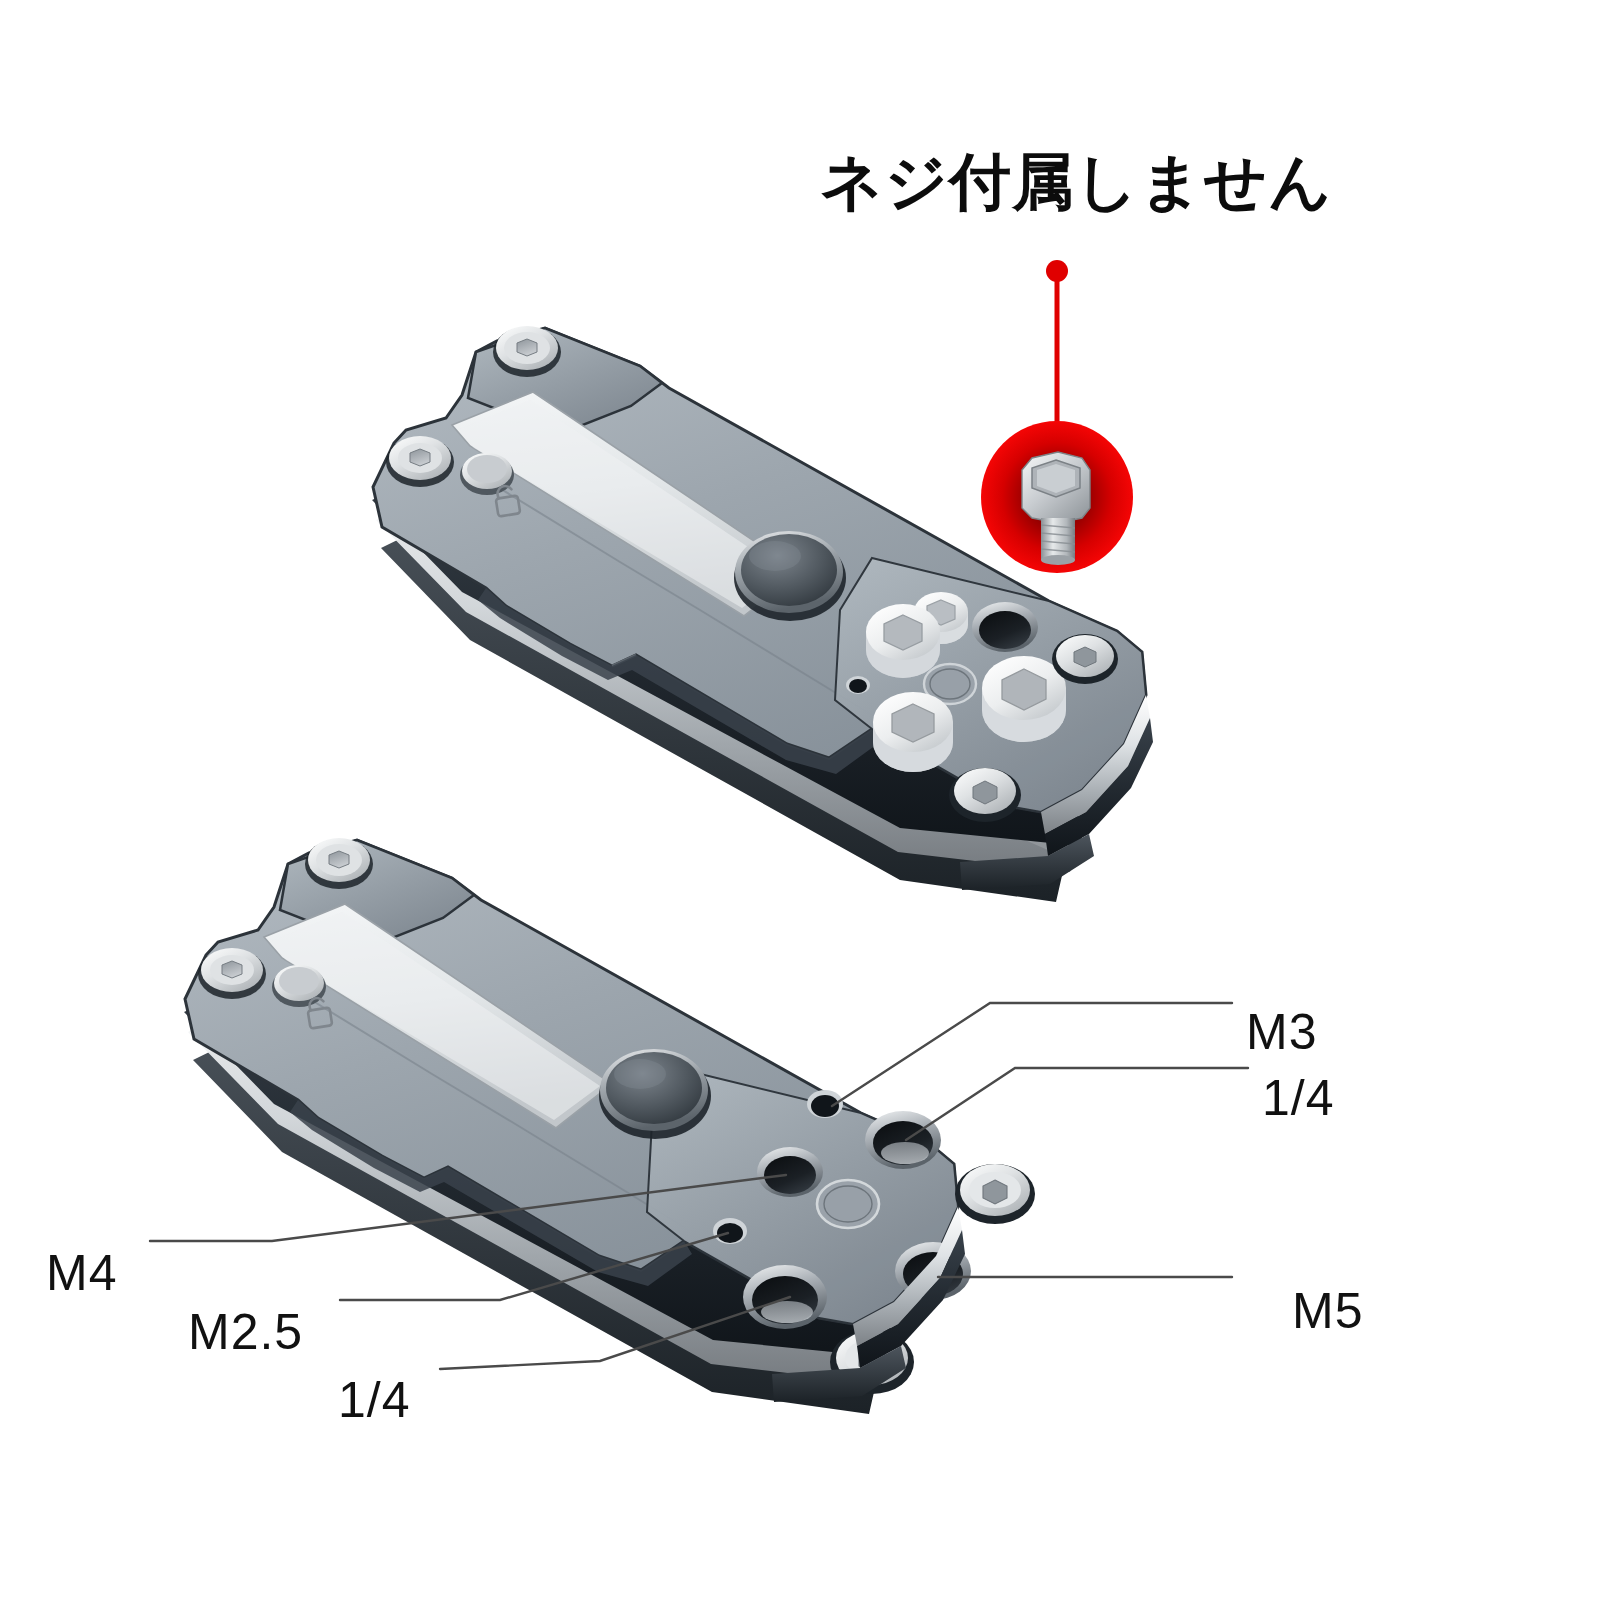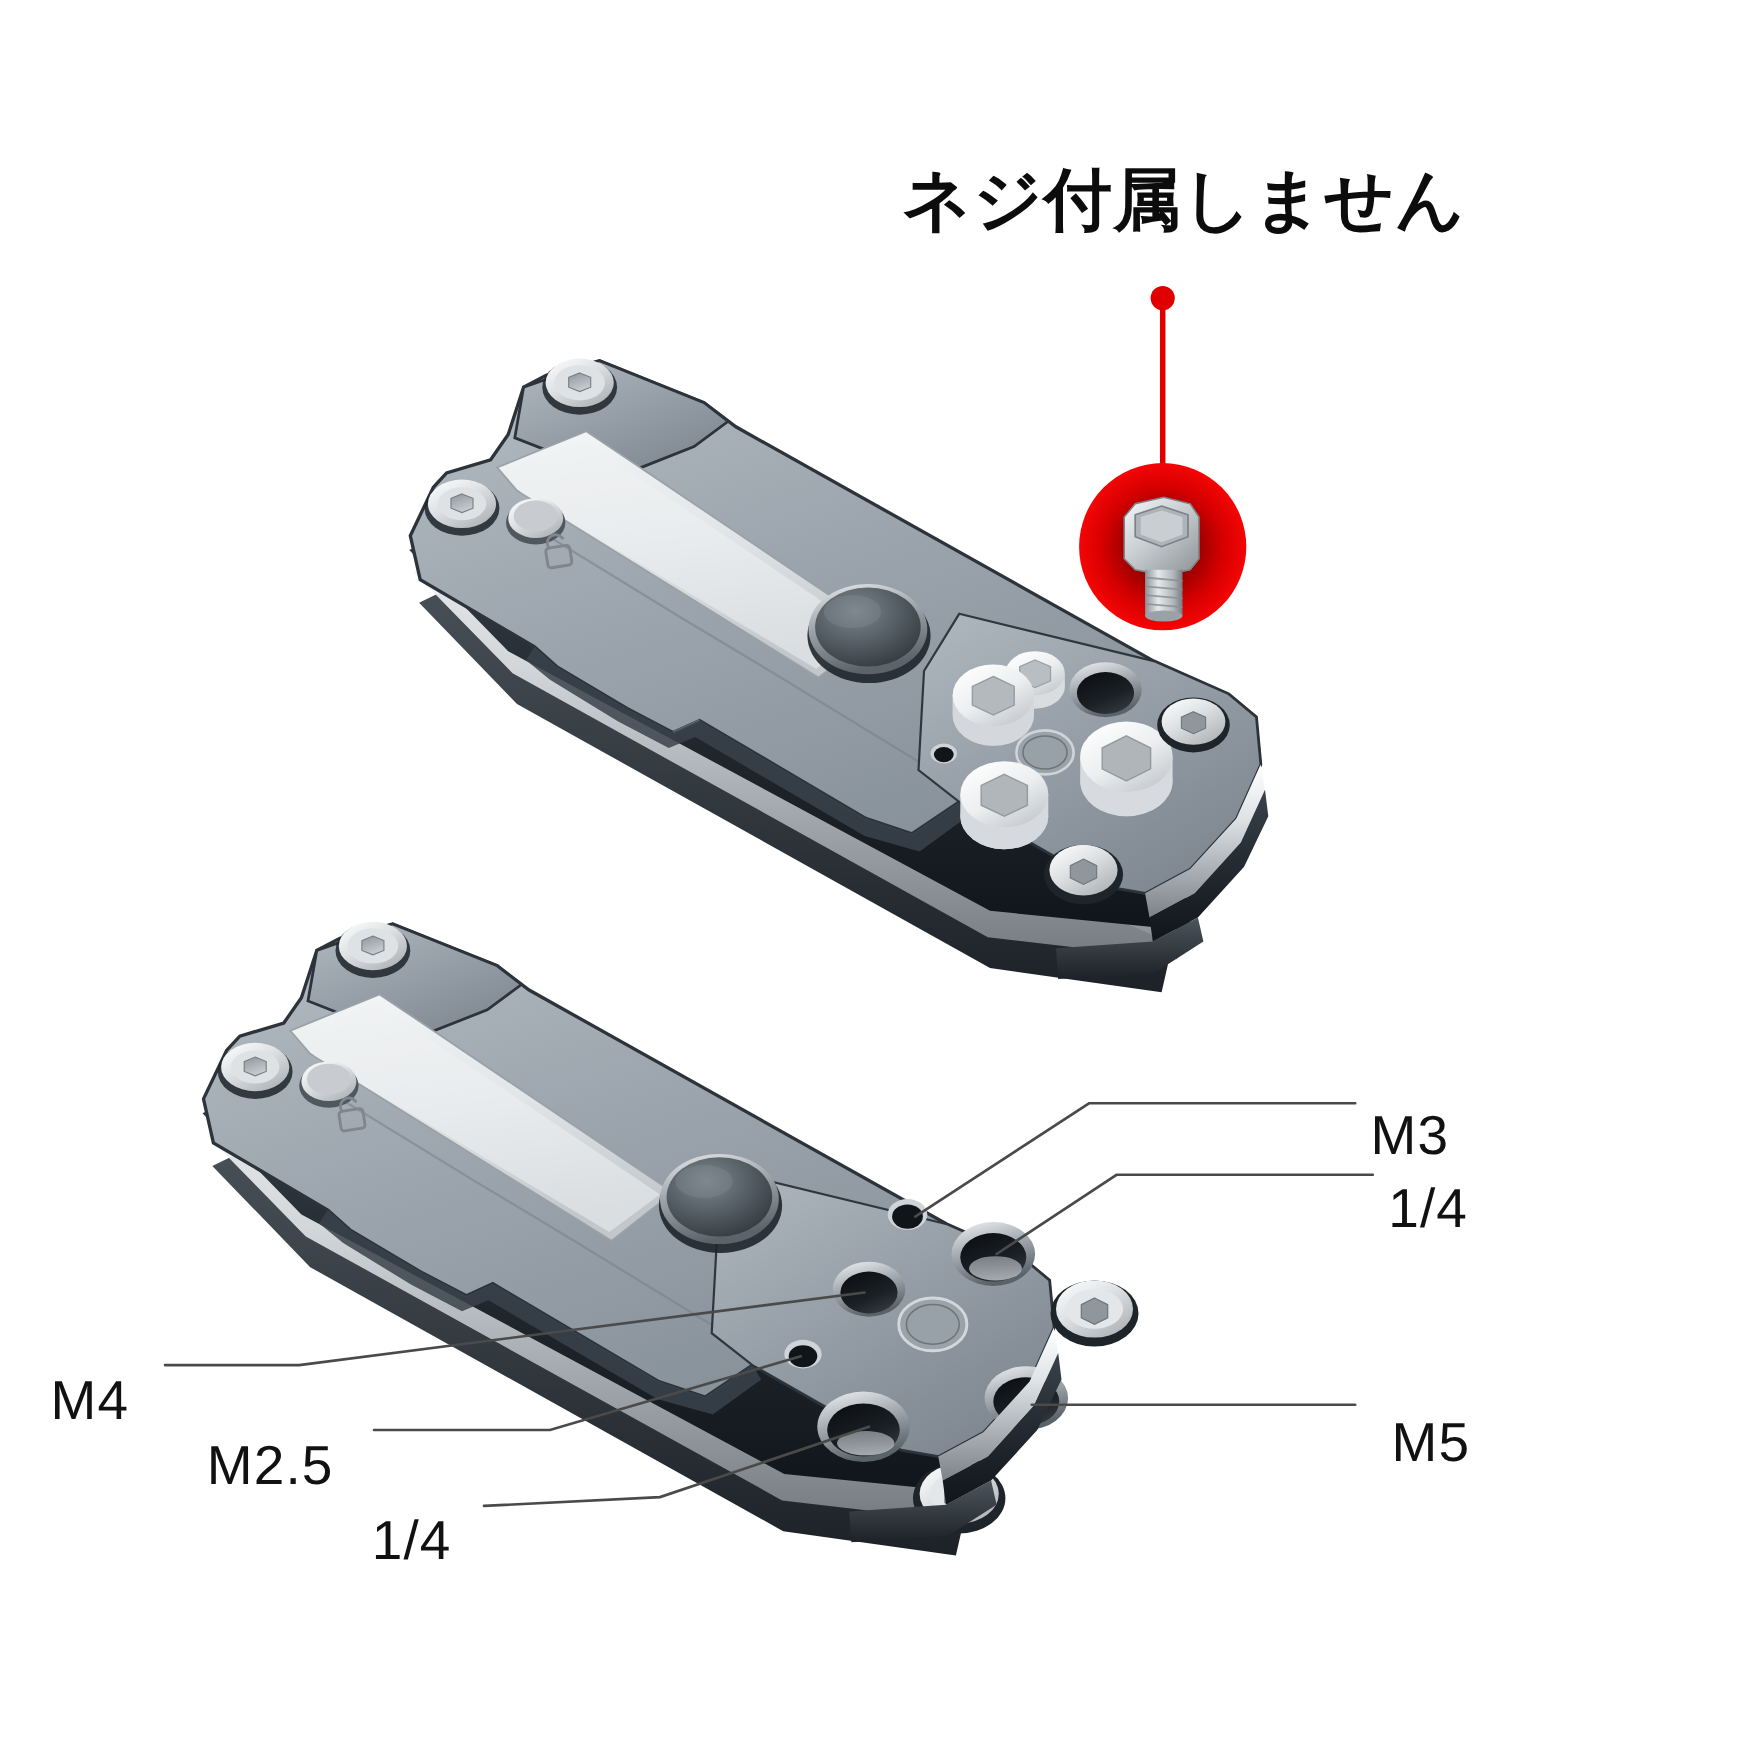--- a/index.html
+++ b/index.html
@@ -15,21 +15,21 @@
     font-size:62px; font-weight:700; letter-spacing:1px;
     color:#0c0c0c; white-space:nowrap; line-height:1.1;
   }
   .callout-label{
     position:absolute; font-size:50px; color:#111111;
     font-family:"Liberation Sans","DejaVu Sans",sans-serif;
     letter-spacing:1px; white-space:nowrap; line-height:1;margin-top:35px;
   }
   .cl-m3   { left:1246px; top:972px;  }
   .cl-q1   { left:1262px; top:1038px; }
-  .cl-m5   { left:1265px; top:1251px; }
+  .cl-m5   { left:1292px; top:1251px; }
   .cl-m4   { left:46px;   top:1213px; }
   .cl-m25  { left:188px;  top:1272px; }
   .cl-q2   { left:338px;  top:1340px; }
 </style>
 </head>
 <body>
 
 <div id="stage">
 
   <svg class="layer" viewBox="0 0 1600 1600">

